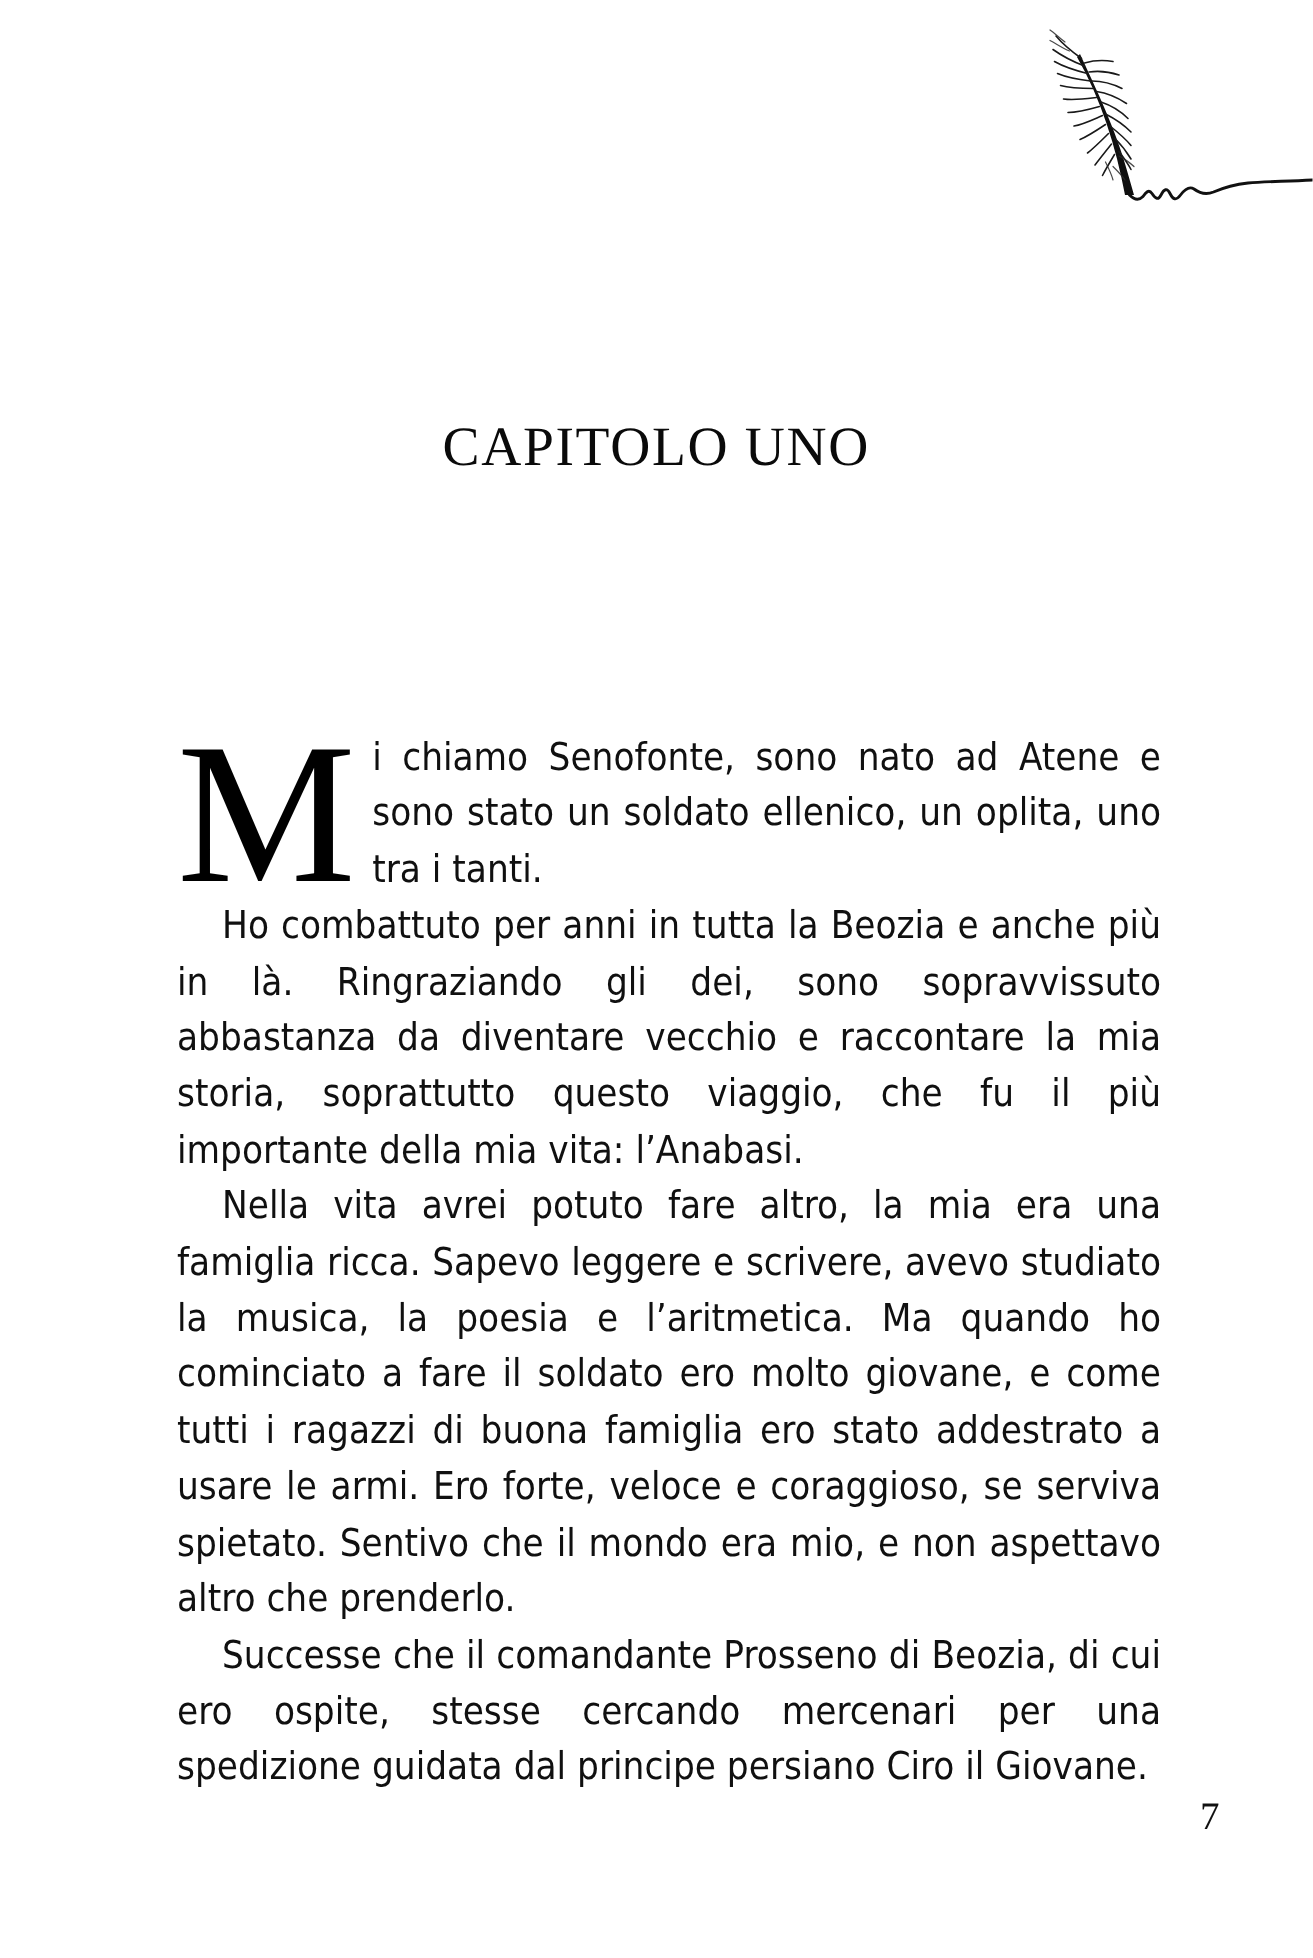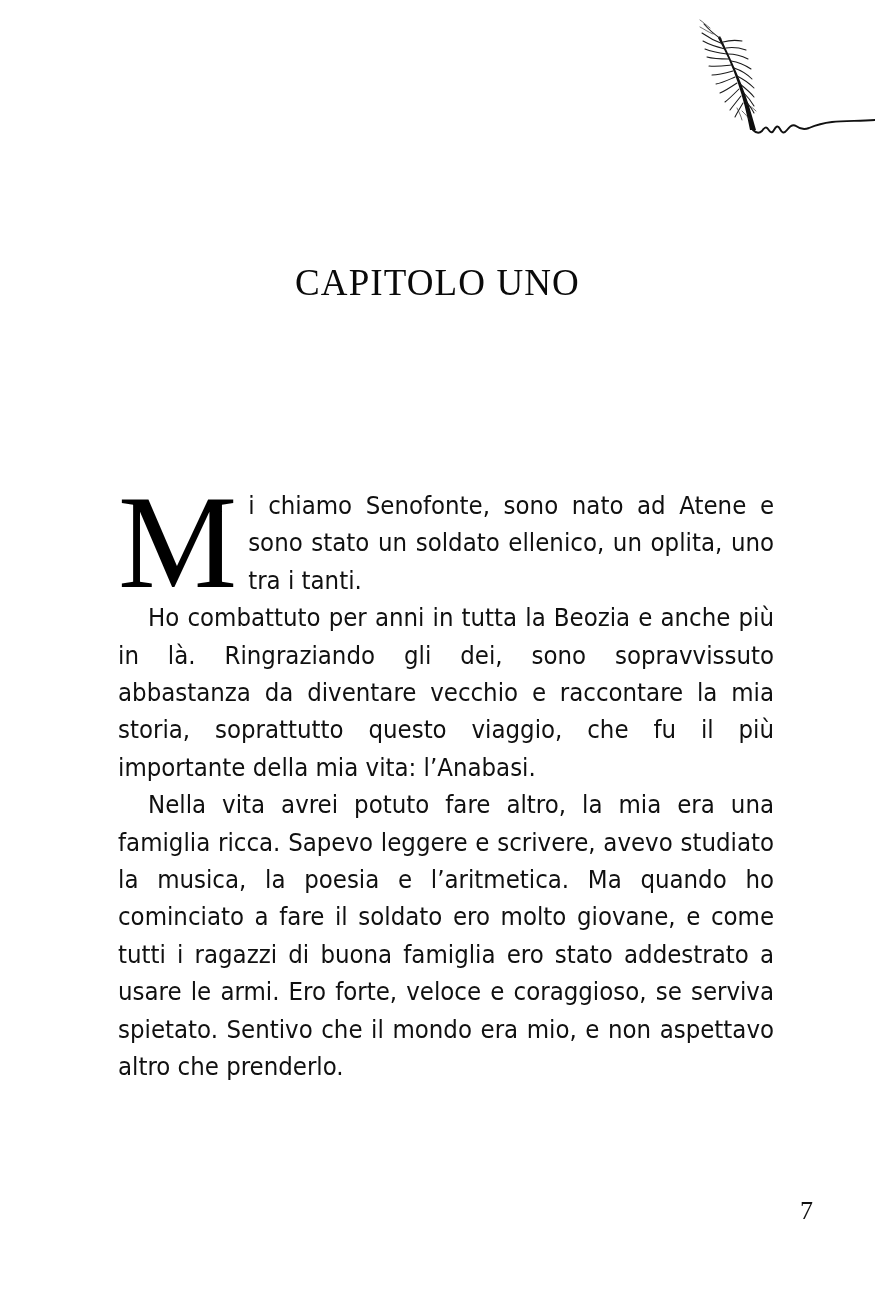--- a/index.html
+++ b/index.html
@@ -28,21 +28,21 @@
     top: 18px;
     left: 690px;
     width: 185px;
     height: 120px;
   }
   .ornament svg { display: block; width: 100%; height: 100%; }
 
   
   .chapter-title {
     position: absolute;
-    top: 236px;
+    top: 252px;
     left: 0;
     width: 875px;
     text-align: center;
     font-family: "Liberation Serif", "DejaVu Serif", serif;
     font-size: 37px;
     line-height: 44px;
     letter-spacing: 1.1px;
     color: #0a0a0a;
     font-weight: 400;
   }
@@ -149,18 +149,19 @@
   <h1 class="chapter-title">CAPITOLO UNO</h1>
 
   <div class="body-text">
 
     <p class="first"><span class="dropcap">M</span><span>i chiamo Senofonte, sono nato ad Atene e sono stato un soldato ellenico, un oplita, uno tra i tanti.</span></p>
 
     <p><span>Ho combattuto per anni in tutta la Beozia e anche più in là. Ringraziando gli dei, sono sopravvissuto abbastanza da diventare vecchio e raccontare la mia storia, soprattutto questo viaggio, che fu il più importante della mia vita: l’Anabasi.</span></p>
 
     <p><span>Nella vita avrei potuto fare altro, la mia era una famiglia ricca. Sapevo leggere e scrivere, avevo studiato la musica, la poesia e l’aritmetica. Ma quando ho cominciato a fare il soldato ero molto giovane, e come tutti i ragazzi di buona famiglia ero stato addestrato a usare le armi. Ero forte, veloce e coraggioso, se serviva spietato. Sentivo che il mondo era mio, e non aspettavo altro che prenderlo.</span></p>
 
+    <p><span>Successe che il comandante Prosseno di Beozia, di cui ero ospite, stesse cercando mercenari per una spedizione guidata dal principe persiano Ciro il Giovane.</span></p>
 
   </div>
 
   <div class="folio">7</div>
 
 </div>
 
 </body></html>

